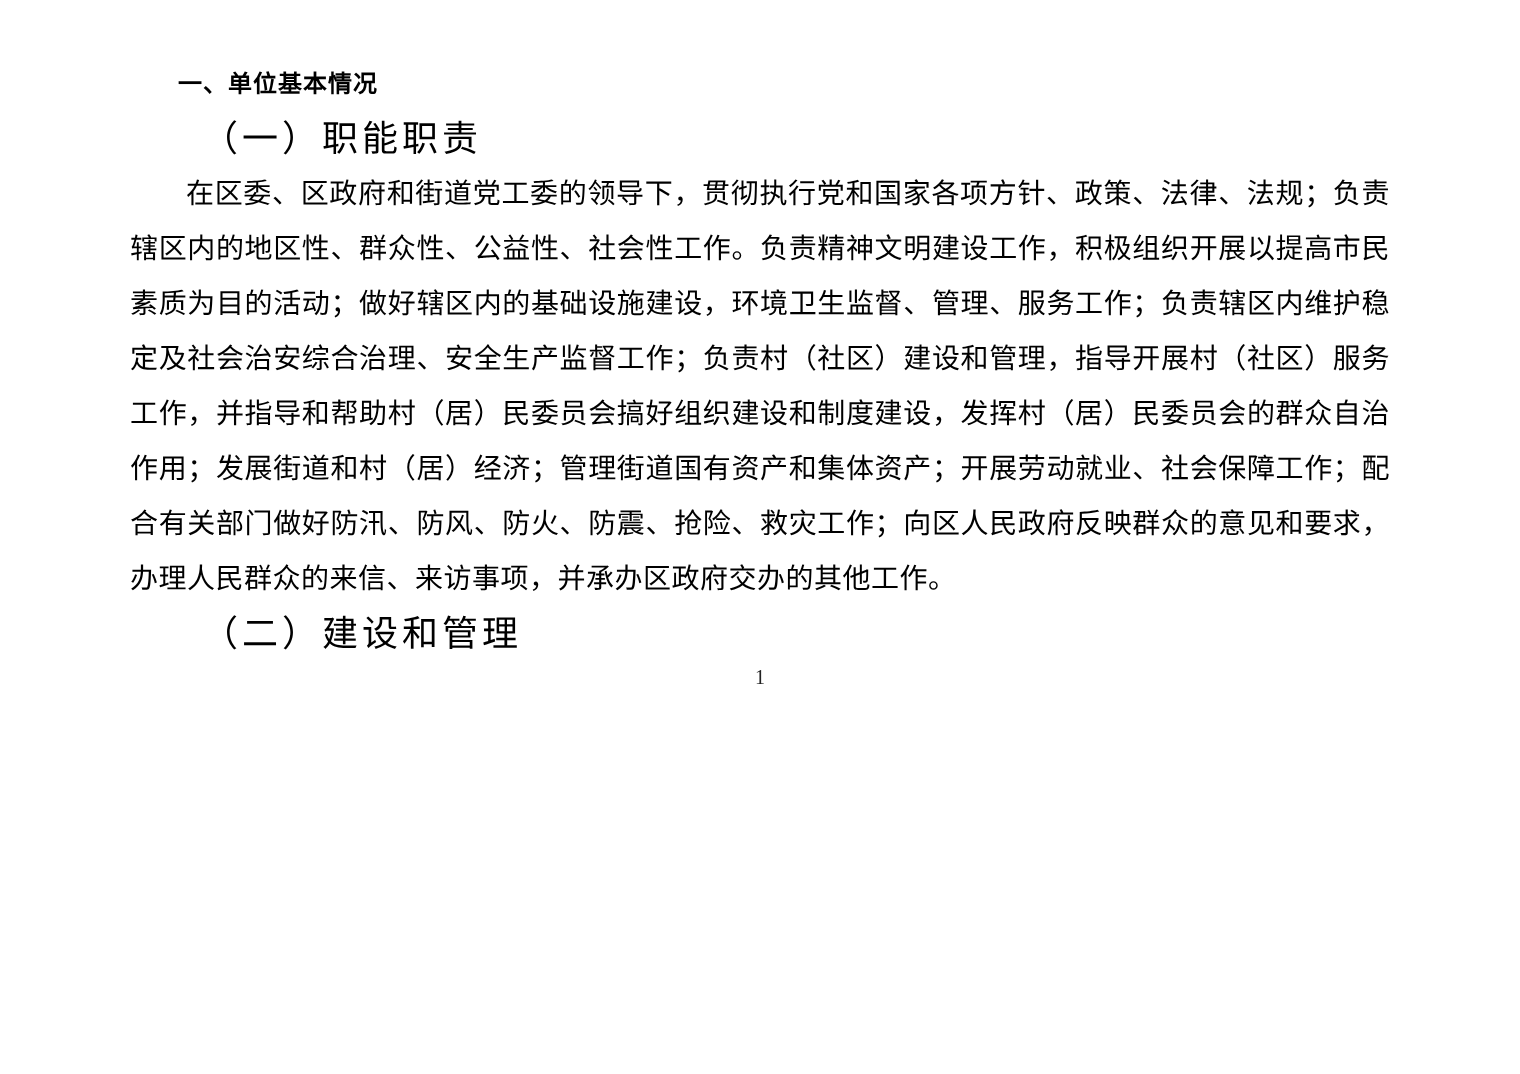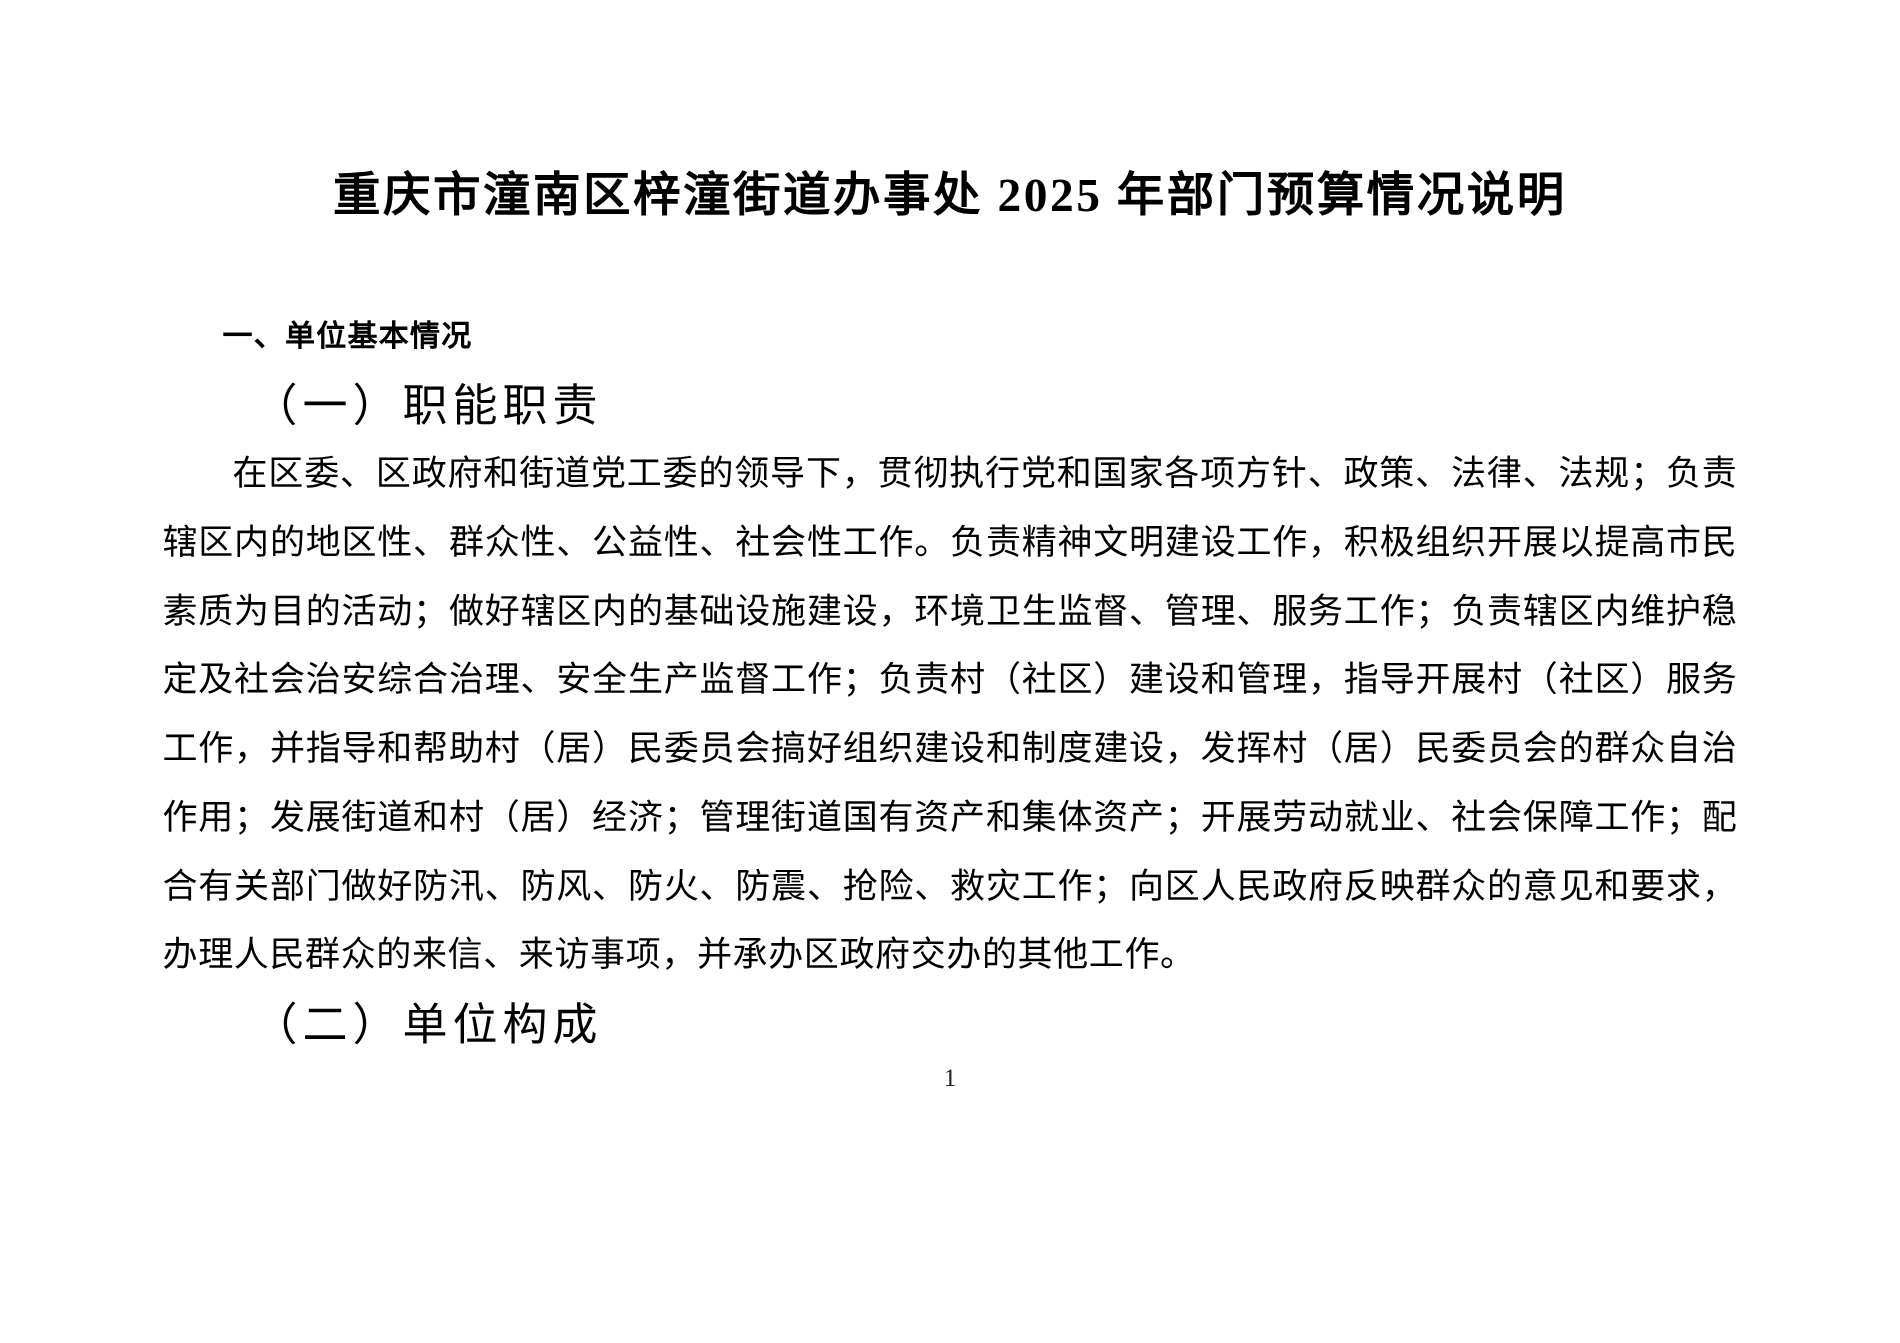--- a/index.html
+++ b/index.html
@@ -67,27 +67,26 @@
     color: #222222;
     font-family: "Liberation Serif", "DejaVu Serif", serif;
   }
 </style>
 </head>
 <body>
 
 <div class="page">
   <div class="doc">
 
-    <h1 class="doc-title">重庆市潼南区梓潼街道办事处 2025 年部门预算情况说明</h1>
 
     <h2 class="sec-heading">一、单位基本情况</h2>
 
     <h3 class="sub-heading">（一）职能职责</h3>
 
     <p class="body-para">在区委、区政府和街道党工委的领导下，贯彻执行党和国家各项方针、政策、法律、法规；负责辖区内的地区性、群众性、公益性、社会性工作。负责精神文明建设工作，积极组织开展以提高市民素质为目的活动；做好辖区内的基础设施建设，环境卫生监督、管理、服务工作；负责辖区内维护稳定及社会治安综合治理、安全生产监督工作；负责村（社区）建设和管理，指导开展村（社区）服务工作，并指导和帮助村（居）民委员会搞好组织建设和制度建设，发挥村（居）民委员会的群众自治作用；发展街道和村（居）经济；管理街道国有资产和集体资产；开展劳动就业、社会保障工作；配合有关部门做好防汛、防风、防火、防震、抢险、救灾工作；向区人民政府反映群众的意见和要求，办理人民群众的来信、来访事项，并承办区政府交办的其他工作。</p>
 
-    <h3 class="sub-heading">（二）单位构成</h3>
+    <h3 class="sub-heading">（二）建设和管理</h3>
 
 
   </div>
 
   <div class="page-number">1</div>
 </div>
 
 </body></html>

